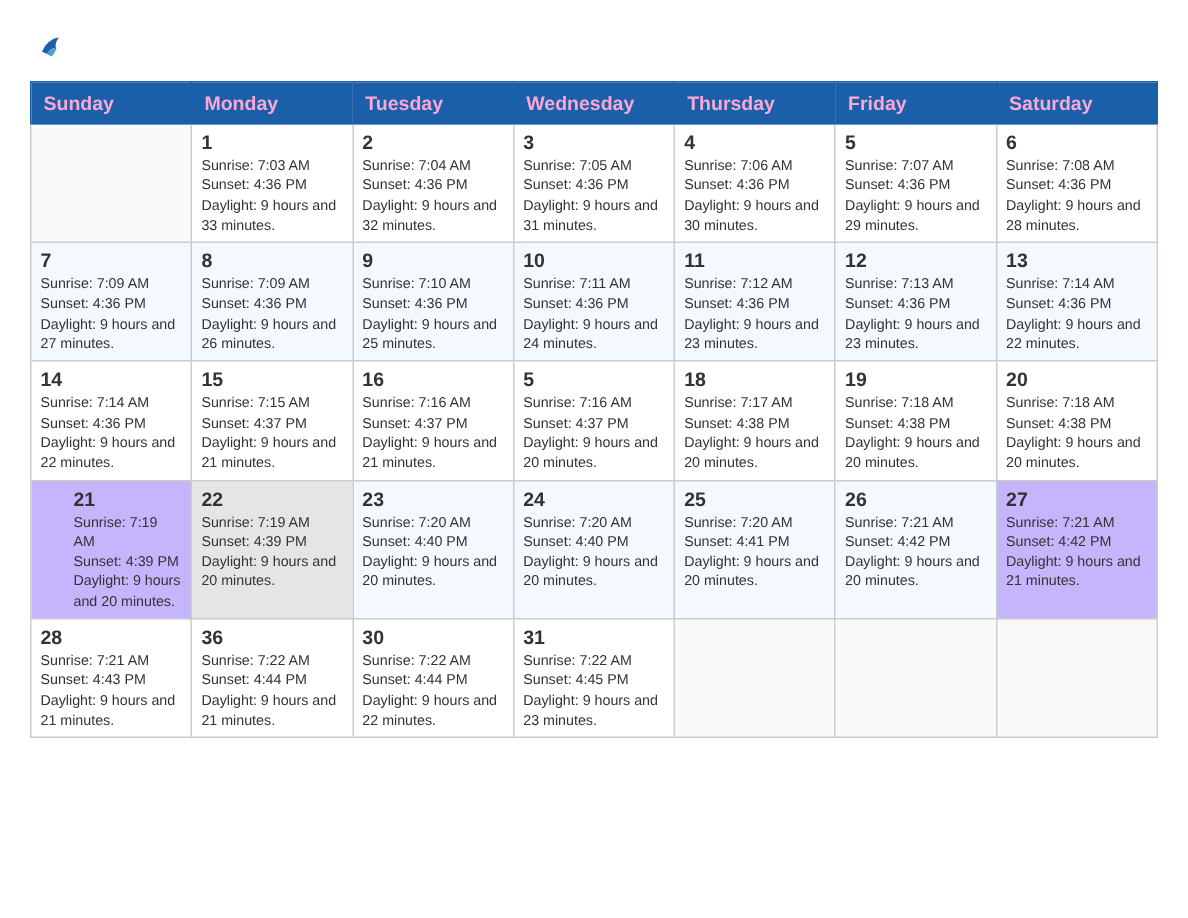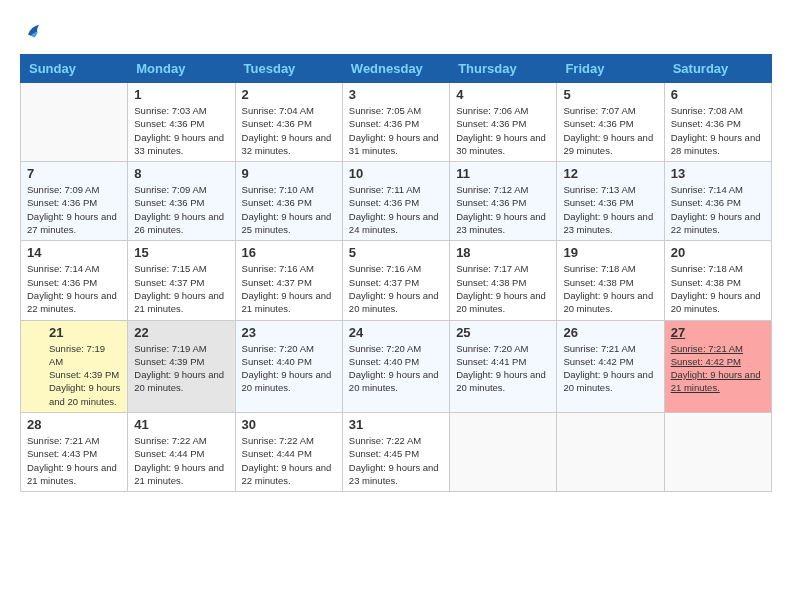--- a/index.html
+++ b/index.html
@@ -44,21 +44,21 @@
       font-size: 16px;
       color: #555;
     }
     .calendar-table {
       width: 100%;
       border-collapse: collapse;
       border: 1px solid #ccc;
     }
     .calendar-table th {
       background-color: #1a5fa8;
-      color: #7dd3fc;
+      color: #f9a8d4;
       font-size: 13px;
       font-weight: bold;
       padding: 6px 8px;
       text-align: left;
       border: 1px solid #1a5fa8;
     }
     .calendar-table td {
       border: 1px solid #ccc;
       vertical-align: top;
       padding: 4px 6px;
@@ -207,21 +207,21 @@
         <td style="background-color: rgb(255, 255, 255);">
           <span class="day-number">19</span>
 <div class="day-info">Sunrise: 7:18 AM<br>Sunset: 4:38 PM<br>Daylight: 9 hours and 20 minutes.</div>
         </td>
         <td style="background-color: rgb(255, 255, 255);">
           <span class="day-number">20</span>
 <div class="day-info">Sunrise: 7:18 AM<br>Sunset: 4:38 PM<br>Daylight: 9 hours and 20 minutes.</div>
         </td>
       </tr>
       <tr>
-        <td style="background-color: #fef9c3; padding-left: 28px;">
+        <td style="background-color: #c4b5fd; padding-left: 28px;">
           <span class="day-number">21</span>
 <div class="day-info">Sunrise: 7:19 AM<br>Sunset: 4:39 PM<br>Daylight: 9 hours and 20 minutes.</div>
         </td>
         <td style="background-color: #e5e5e5;">
           <span class="day-number">22</span>
 <div class="day-info">Sunrise: 7:19 AM<br>Sunset: 4:39 PM<br>Daylight: 9 hours and 20 minutes.</div>
         </td>
         <td style="background-color: rgb(244, 248, 255);">
           <span class="day-number">23</span>
 <div class="day-info">Sunrise: 7:20 AM<br>Sunset: 4:40 PM<br>Daylight: 9 hours and 20 minutes.</div>
@@ -231,32 +231,32 @@
 <div class="day-info">Sunrise: 7:20 AM<br>Sunset: 4:40 PM<br>Daylight: 9 hours and 20 minutes.</div>
         </td>
         <td style="background-color: rgb(244, 248, 255);">
           <span class="day-number">25</span>
 <div class="day-info">Sunrise: 7:20 AM<br>Sunset: 4:41 PM<br>Daylight: 9 hours and 20 minutes.</div>
         </td>
         <td style="background-color: rgb(244, 248, 255);">
           <span class="day-number">26</span>
 <div class="day-info">Sunrise: 7:21 AM<br>Sunset: 4:42 PM<br>Daylight: 9 hours and 20 minutes.</div>
         </td>
-        <td style="background-color: #fca5a5; text-decoration: underline;">
+        <td style="background-color: #c4b5fd;">
           <span class="day-number">27</span>
 <div class="day-info">Sunrise: 7:21 AM<br>Sunset: 4:42 PM<br>Daylight: 9 hours and 21 minutes.</div>
         </td>
       </tr>
       <tr>
         <td style="background-color: rgb(255, 255, 255);">
           <span class="day-number">28</span>
 <div class="day-info">Sunrise: 7:21 AM<br>Sunset: 4:43 PM<br>Daylight: 9 hours and 21 minutes.</div>
         </td>
         <td style="background-color: rgb(255, 255, 255);">
-          <span class="day-number">41</span>
+          <span class="day-number">36</span>
 <div class="day-info">Sunrise: 7:22 AM<br>Sunset: 4:44 PM<br>Daylight: 9 hours and 21 minutes.</div>
         </td>
         <td style="background-color: rgb(255, 255, 255);">
           <span class="day-number">30</span>
 <div class="day-info">Sunrise: 7:22 AM<br>Sunset: 4:44 PM<br>Daylight: 9 hours and 22 minutes.</div>
         </td>
         <td style="background-color: rgb(255, 255, 255);">
           <span class="day-number">31</span>
 <div class="day-info">Sunrise: 7:22 AM<br>Sunset: 4:45 PM<br>Daylight: 9 hours and 23 minutes.</div>
         </td>

